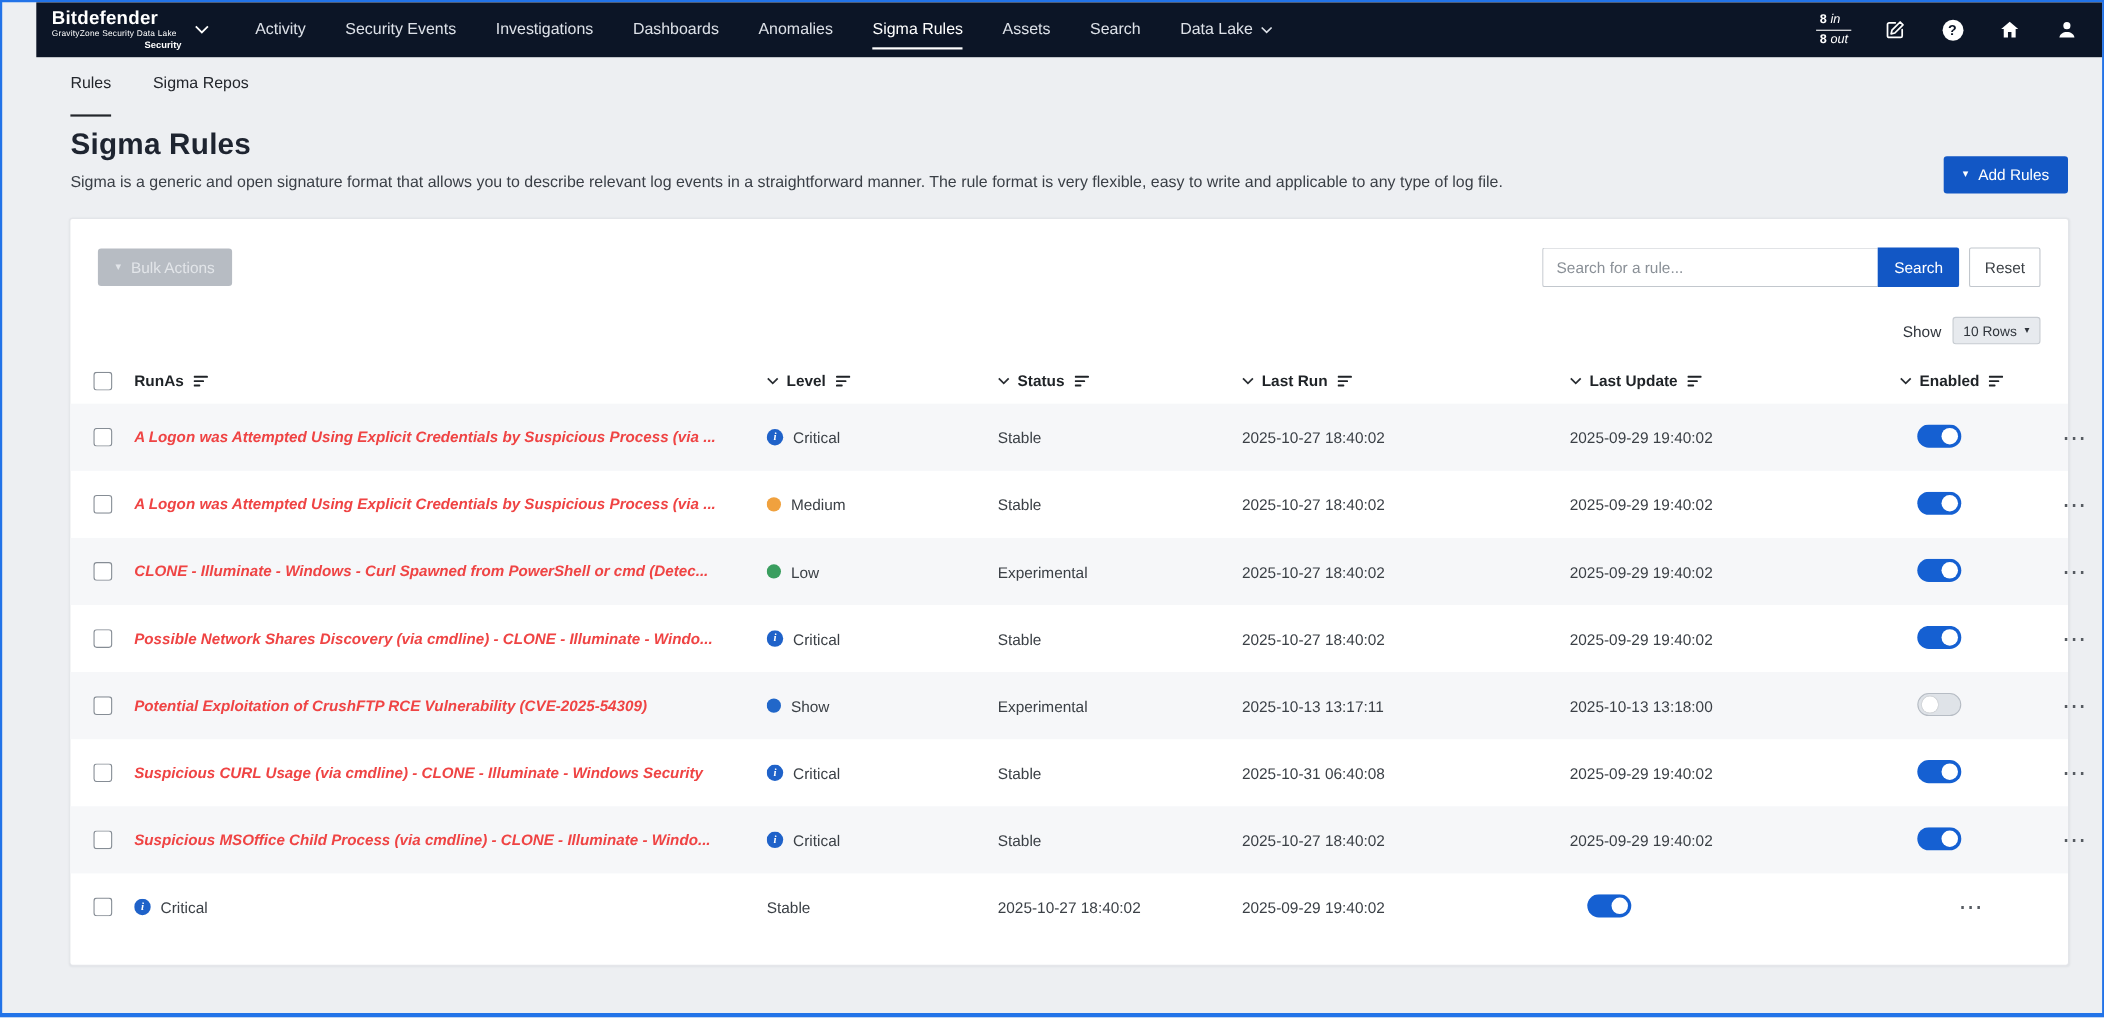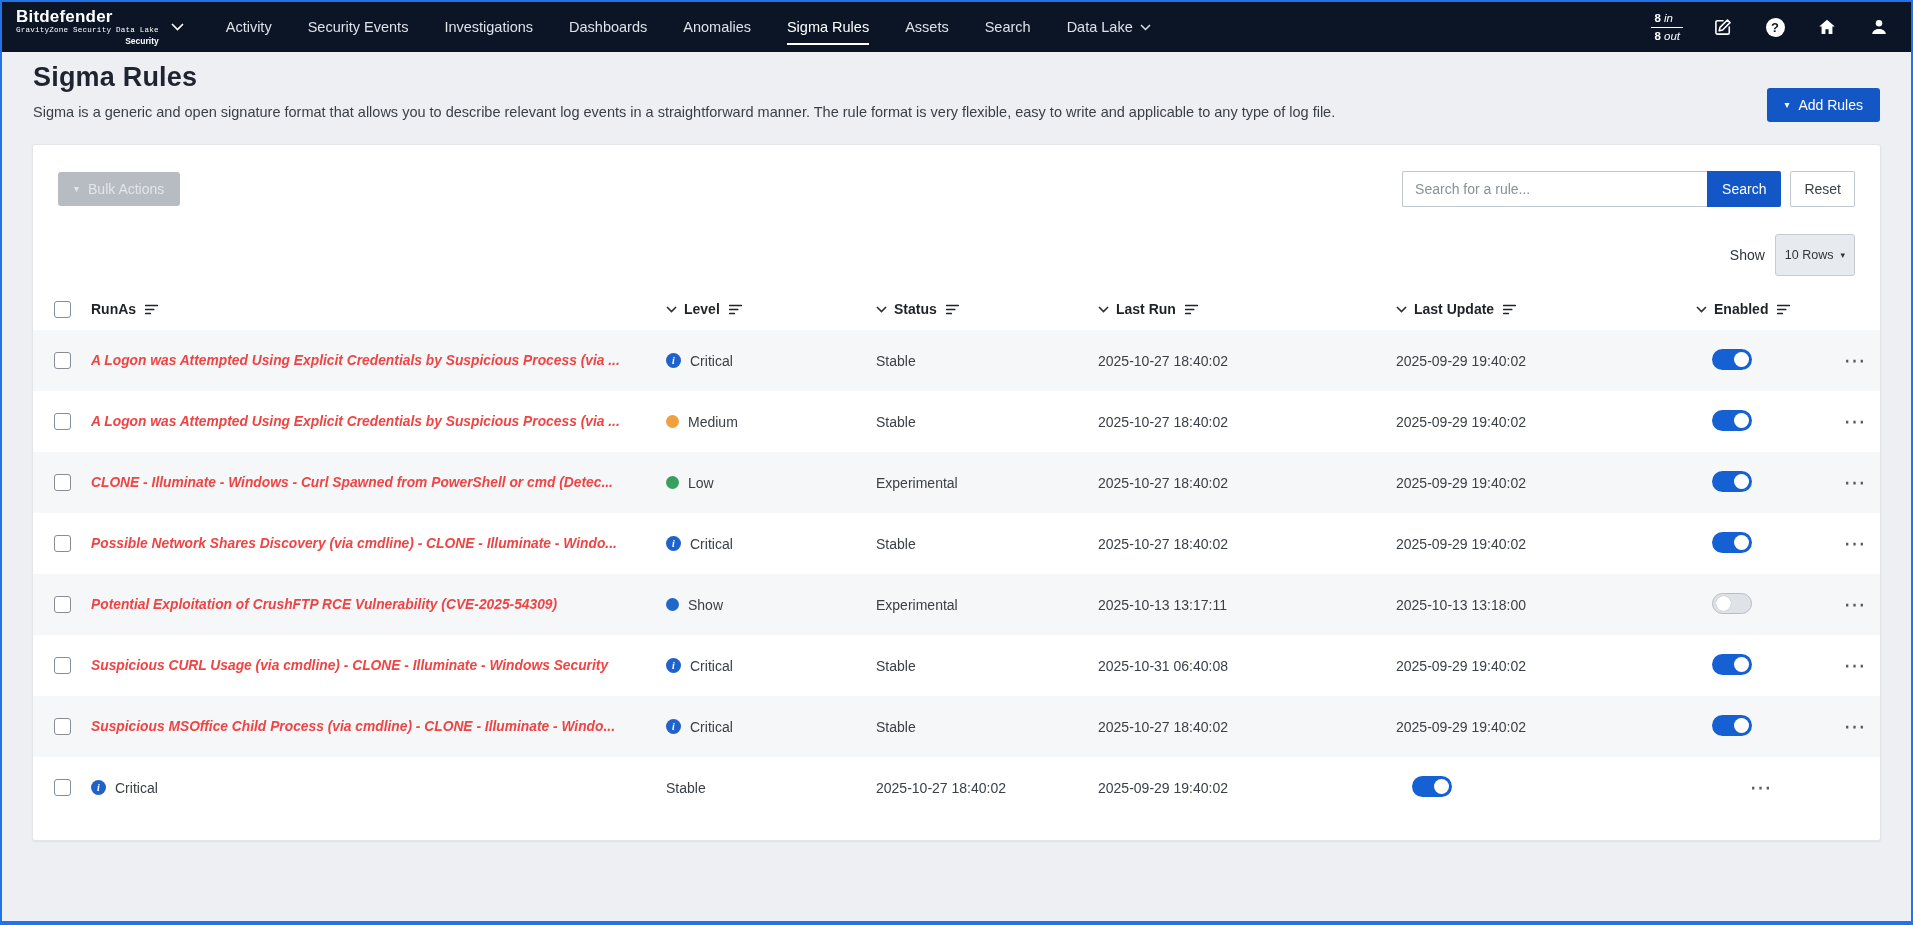--- a/index.html
+++ b/index.html
@@ -8,27 +8,28 @@
     font-family:"Liberation Sans", sans-serif;
     background:#edeff2;
     overflow:hidden;
   }
   .frame {
     width:100%; height:100%;
     border:2px solid #2273e8;
     border-bottom-width:4px;
     background:#edeff2;
     overflow:hidden;
+    padding-left:31px;
   }
 
   
   .topnav { height:50px; background:#0c1526; display:flex; align-items:center; padding:0 20px 0 14px; }
   .brand { display:flex; flex-direction:column; line-height:1; cursor:pointer; min-width:118px; }
   .brand-name { font-size:17px; font-weight:700; color:#fff; letter-spacing:.2px; }
-  .brand-sub  { font-size:7.6px; color:#fff; margin-top:2px; letter-spacing:.2px; white-space:nowrap;font-family:Liberation Mono, monospace; }
+  .brand-sub  { font-size:7.6px; color:#fff; margin-top:2px; letter-spacing:.2px; white-space:nowrap; }
   .brand-badge{ font-size:8.5px; color:#fff; text-align:right; margin-top:2px; font-weight:600; }
   .brand-caret{ margin-left:12px; display:flex; align-items:center; cursor:pointer; }
   .nav { display:flex; gap:36px; margin-left:42px; font-size:14.5px; height:100%; align-items:center; }
   .nav-item { color:#dde1e8; cursor:pointer; position:relative; display:flex; align-items:center; gap:7px; padding:4px 0; white-space:nowrap; }
   .nav-item.active { color:#fff; font-weight:400; }
   .nav-item.active::after { content:""; position:absolute; left:0; right:0; bottom:-6px; height:2px; background:#fff; }
   .nav-right { margin-left:auto; display:flex; align-items:center; gap:28px;justify-content:space-between; }
   .io { font-size:11.5px; color:#fff; line-height:1.3; }
   .io-row { padding:0 3px; }
   .io-top { border-bottom:1px solid #fff; padding-bottom:1px; margin-bottom:1px; }
@@ -52,21 +53,21 @@
   
   .card { margin:22px 30px 0; background:#fff; border:1px solid #e3e5e9; border-radius:3px; box-shadow:0 1px 2px rgba(20,30,50,.06); padding:26px 0 22px; }
   .toolbar { display:flex; align-items:center; padding:0 25px; }
   .btn-bulk { background:#b7bcc3; color:#e2e5e9; height:34px; padding:0 16px; border:none; border-radius:3px; font-size:14px; display:flex; align-items:center; gap:9px; cursor:default; font-family:inherit; }
   .toolbar-right { margin-left:auto; display:flex; align-items:flex-end; }
   .search-input { width:305px; height:36px; border:1px solid #c2c7cd; border-right:none; border-radius:2px 0 0 2px; padding:0 12px; font-size:14px; color:#333; font-family:inherit; outline:none; }
   .search-input::placeholder { color:#8a9097; }
   .btn-search { height:36px; background:#1257c5; color:#fff; border:none; padding:0 15px; font-size:14px; border-radius:0 2px 2px 0; cursor:pointer; font-family:inherit; }
   .btn-reset  { height:36px; background:#fff; color:#3c4146; border:1px solid #c2c7cd; padding:0 13px; font-size:14px; border-radius:2px; margin-left:9px; cursor:pointer; font-family:inherit; }
   .show-row { display:flex; align-items:center; justify-content:flex-end; gap:10px; padding:0 25px; margin-top:27px; font-size:14px; color:#2f343b; }
-  .rows-select { background:#e7eaee; border:1px solid #c6cbd1; border-radius:3px; height:42px; padding:0 9px; font-size:12.5px; color:#2f343b; display:flex; align-items:center; gap:7px; cursor:pointer; }
+  .rows-select { background:#e7eaee; border:1px solid #c6cbd1; border-radius:3px; height:25px; padding:0 9px; font-size:12.5px; color:#2f343b; display:flex; align-items:center; gap:7px; cursor:pointer; }
   .rows-select .btn-caret { font-size:9px; }
 
   
   .grid { display:grid; grid-template-columns:58px 575px 210px 222px 298px 300px 130px 58px; align-items:center; }
   .thead { margin-top:12px; height:42px; font-weight:700; font-size:14px; color:#1f2327; }
   .th { display:flex; align-items:center; gap:7px; }
   .cell-check { display:flex; justify-content:center; }
   .checkbox { width:17px; height:17px; border:1.5px solid #868d95; border-radius:3px; background:#fff; display:inline-block; cursor:pointer; flex:none; }
   .sort-icon { display:flex; align-items:center; cursor:pointer; margin-left:2px; }
   .chev { display:flex; align-items:center; cursor:pointer; }
@@ -144,20 +145,24 @@
       </span>
       <span class="icon-btn">
         <svg width="20" height="20" viewBox="0 0 24 24" fill="#fff">
             <circle cx="12" cy="7.6" r="3.9"></circle>
             <path d="M3.8 20.5c.5-4 4.2-6 8.2-6s7.7 2 8.2 6z"></path>
           </svg>
       </span>
     </div>
   </header>
 
+  <div class="tabbar">
+    <span class="tab active">Rules</span>
+    <span class="tab">Sigma Repos</span>
+  </div>
 
   <div class="page-head">
     <div>
       <div class="page-title">Sigma Rules</div>
       <div class="page-desc">Sigma is a generic and open signature format that allows you to describe relevant log events in a straightforward manner. The rule format is very flexible, easy to write and applicable to any type of log file.</div>
     </div>
     <button class="btn-primary">
       <span class="btn-caret">▾</span>
       <span>Add Rules</span>
     </button>

